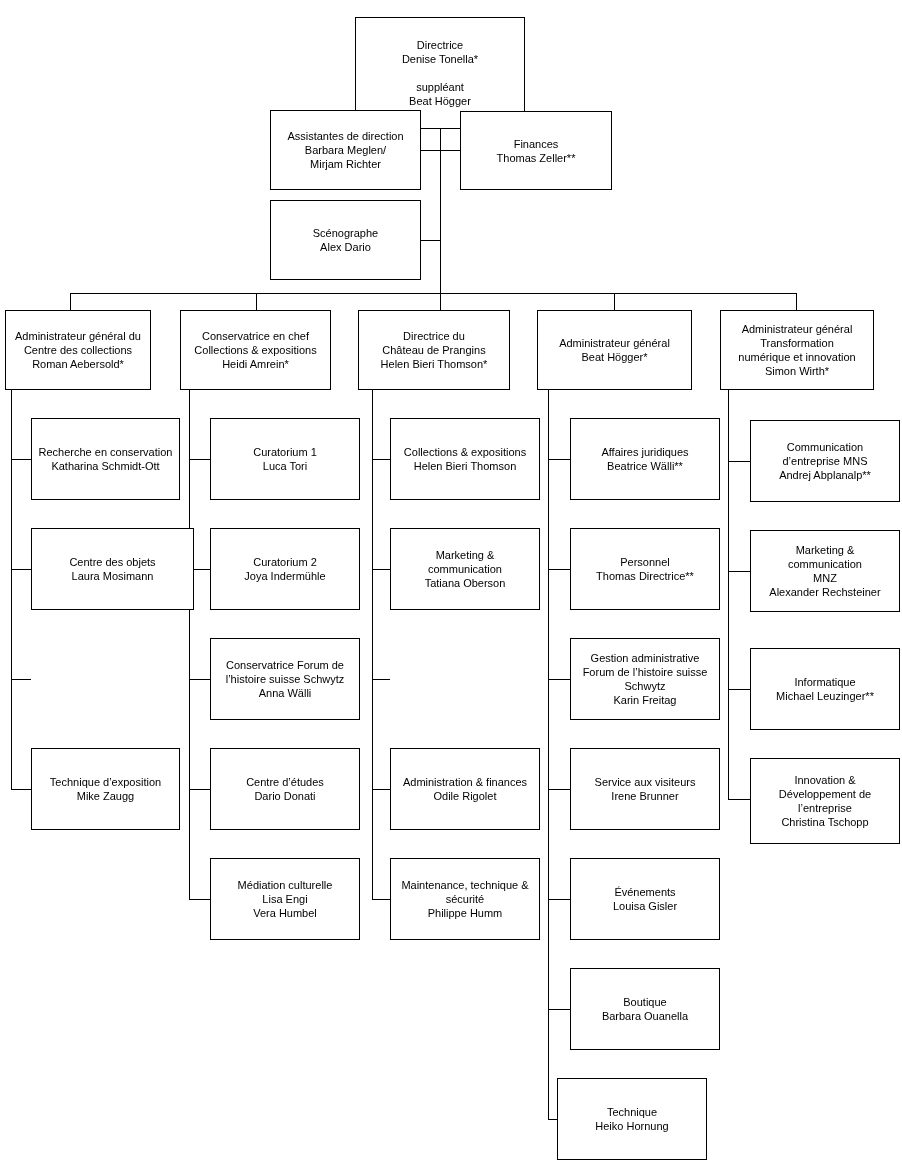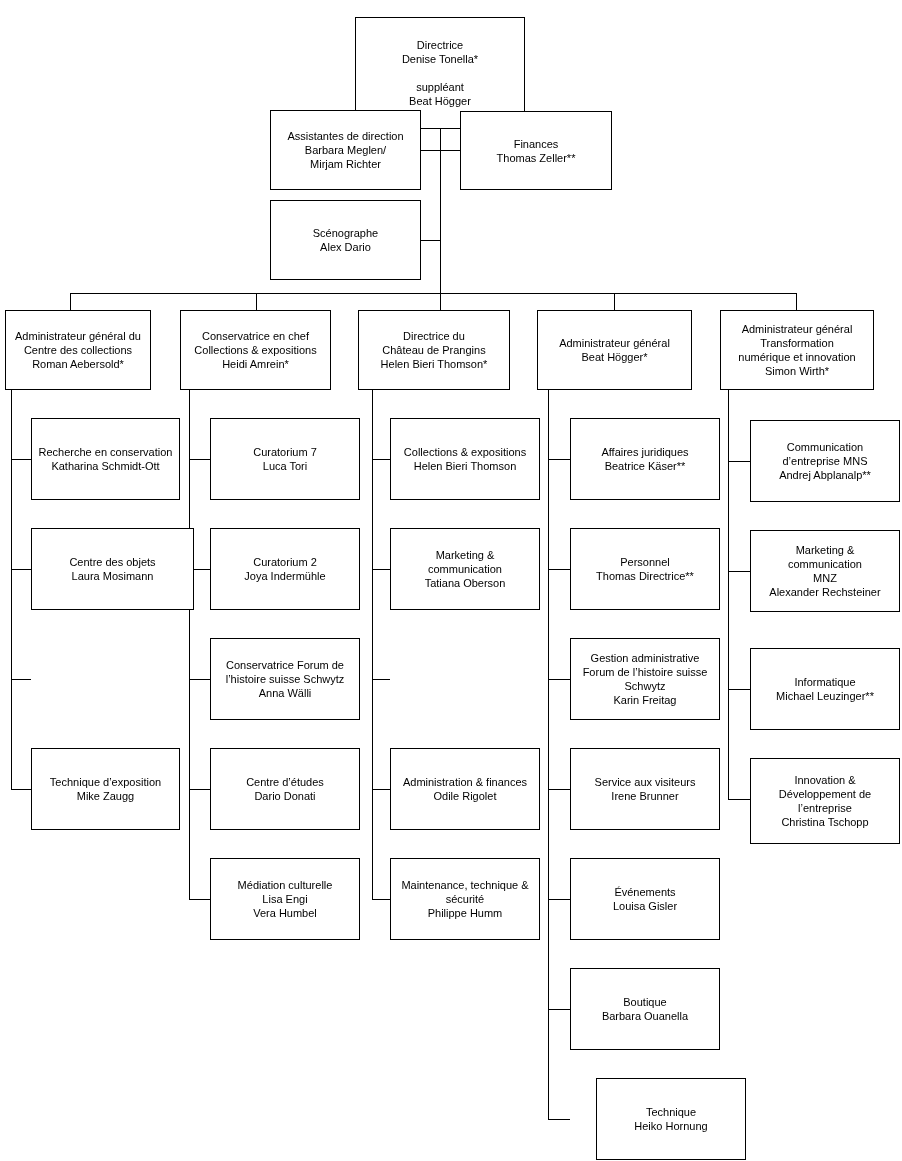--- a/index.html
+++ b/index.html
@@ -103,21 +103,21 @@
 numérique et innovation
 Simon Wirth*</div>
 
   <div class="box" style="left:31px;top:418px;width:149px;height:82px">Recherche en conservation
 Katharina Schmidt-Ott</div>
   <div class="box" style="left:31px;top:528px;width:163px;height:82px">Centre des objets
 Laura Mosimann</div>
   <div class="box" style="left:31px;top:748px;width:149px;height:82px">Technique d’exposition
 Mike Zaugg</div>
 
-  <div class="box" style="left:210px;top:418px;width:150px;height:82px">Curatorium 7
+  <div class="box" style="left:210px;top:418px;width:150px;height:82px">Curatorium 1
 Luca Tori</div>
   <div class="box" style="left:210px;top:528px;width:150px;height:82px">Curatorium 2
 Joya Indermühle</div>
   <div class="box" style="left:210px;top:748px;width:150px;height:82px">Centre d’études
 Dario Donati</div>
   <div class="box" style="left:210px;top:638px;width:150px;height:82px">Conservatrice Forum de
 l’histoire suisse Schwytz
 Anna Wälli</div>
   <div class="box" style="left:210px;top:858px;width:150px;height:82px">Médiation culturelle
 Lisa Engi
@@ -128,34 +128,34 @@
   <div class="box" style="left:390px;top:528px;width:150px;height:82px">Marketing &amp;
 communication
 Tatiana Oberson</div>
   <div class="box" style="left:390px;top:748px;width:150px;height:82px">Administration &amp; finances
 Odile Rigolet</div>
   <div class="box" style="left:390px;top:858px;width:150px;height:82px">Maintenance, technique &amp;
 sécurité
 Philippe Humm</div>
 
   <div class="box" style="left:570px;top:418px;width:150px;height:82px">Affaires juridiques
-Beatrice Käser**</div>
+Beatrice Wälli**</div>
   <div class="box" style="left:570px;top:528px;width:150px;height:82px">Personnel
 Thomas Directrice**</div>
   <div class="box" style="left:570px;top:638px;width:150px;height:82px">Gestion administrative
 Forum de l’histoire suisse
 Schwytz
 Karin Freitag</div>
   <div class="box" style="left:570px;top:748px;width:150px;height:82px">Service aux visiteurs
 Irene Brunner</div>
   <div class="box" style="left:570px;top:858px;width:150px;height:82px">Événements
 Louisa Gisler</div>
   <div class="box" style="left:570px;top:968px;width:150px;height:82px">Boutique
 Barbara Ouanella</div>
-  <div class="box" style="left:596px;top:1078px;width:150px;height:82px">Technique
+  <div class="box" style="left:557px;top:1078px;width:150px;height:82px">Technique
 Heiko Hornung</div>
 
   <div class="box" style="left:750px;top:420px;width:150px;height:82px">Communication
 d’entreprise MNS
 Andrej Abplanalp**</div>
   <div class="box" style="left:750px;top:530px;width:150px;height:82px">Marketing &amp;
 communication
 MNZ
 Alexander Rechsteiner</div>
   <div class="box" style="left:750px;top:648px;width:150px;height:82px">Informatique

